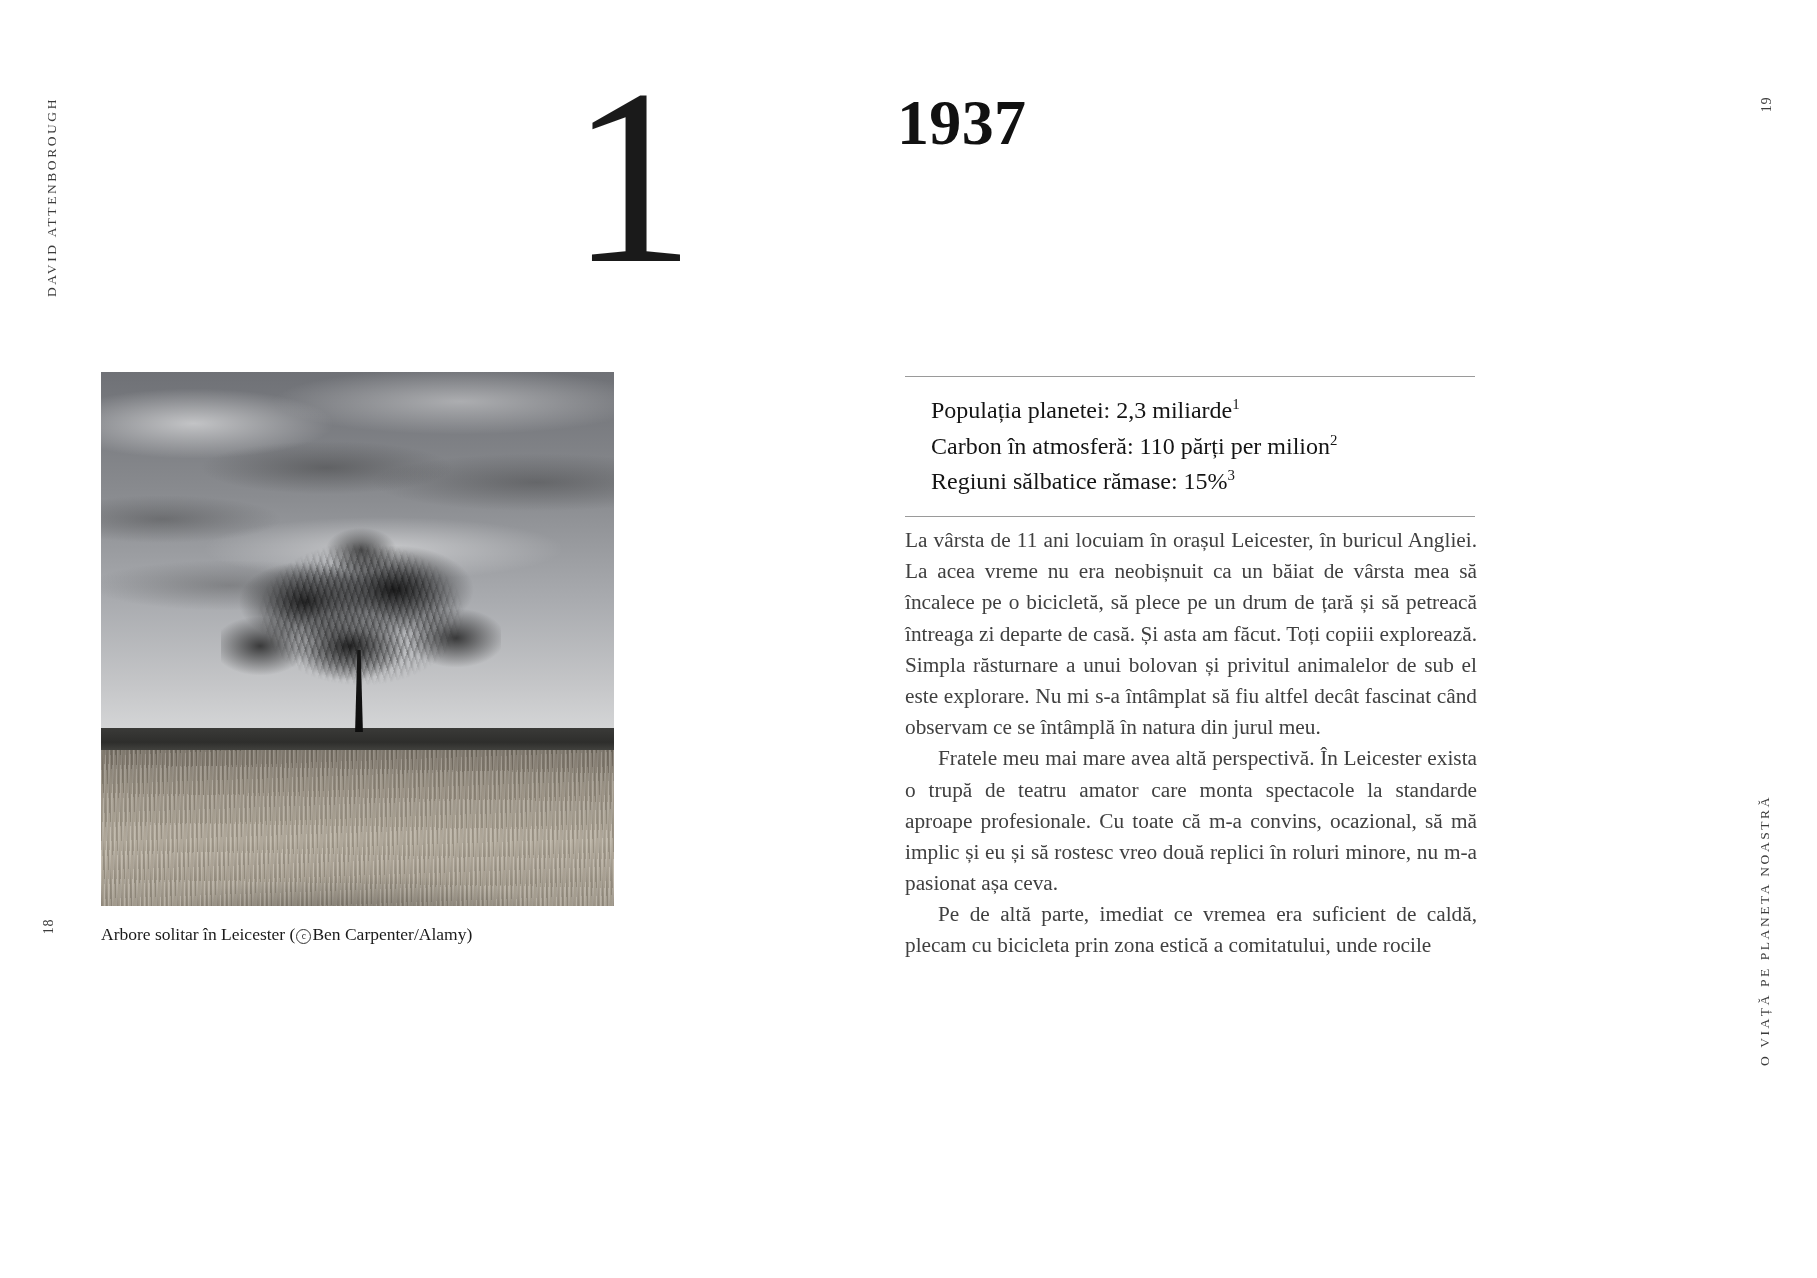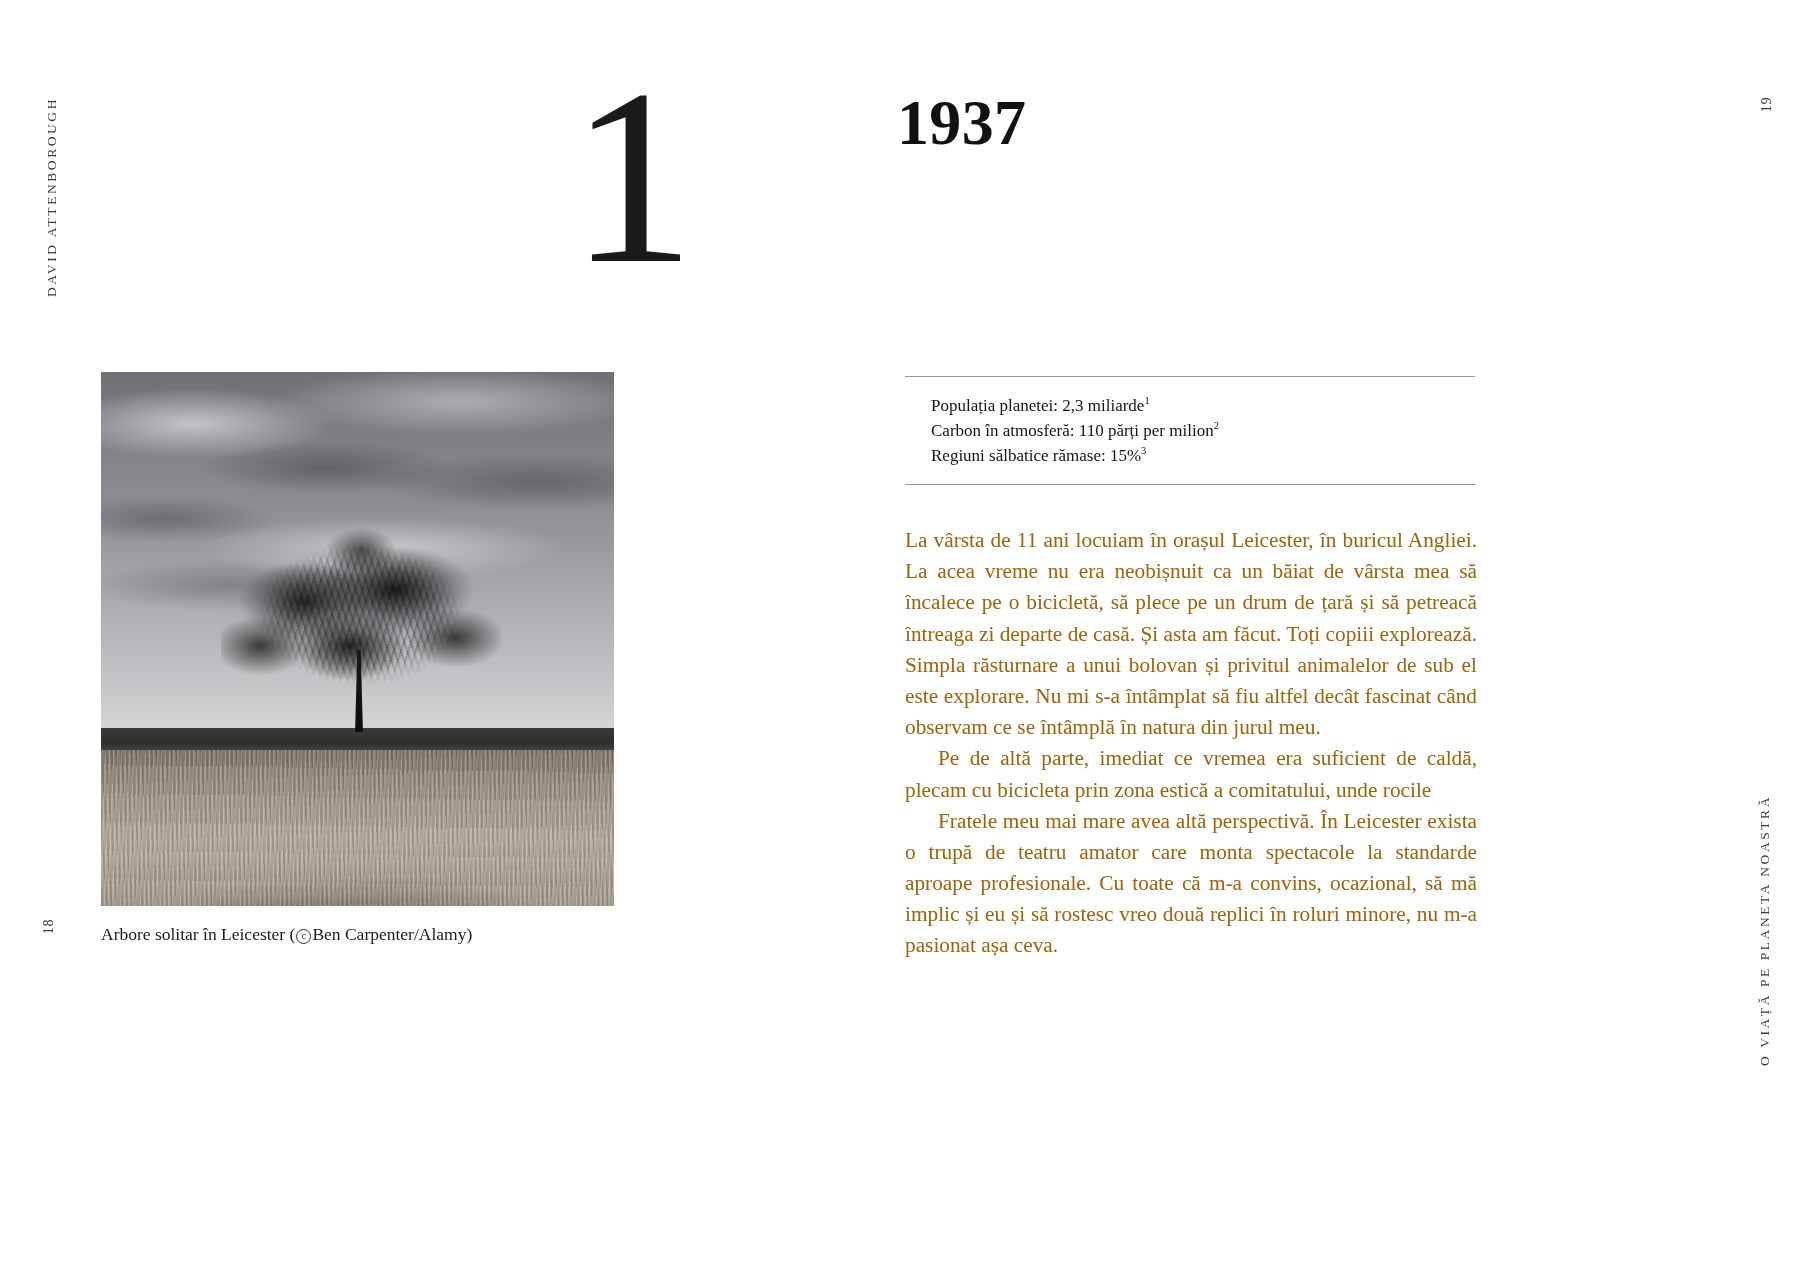--- a/index.html
+++ b/index.html
@@ -214,39 +214,39 @@
     position: absolute;
     left: 905px;
     top: 376px;
     width: 570px;
     border-top: 1.6px solid #9a9a9a;
     border-bottom: 1.6px solid #9a9a9a;
     padding: 16px 0 16px 26px;
     box-sizing: border-box;
   }
   .stats-box .stat-line {
-    font-size: 17px;
+    font-size: 24px;
     line-height: 1.48;
     color: #141414;
   }
   sup { font-size: 0.62em; vertical-align: super; line-height: 0; }
 
   .body-text {
     position: absolute;
     left: 905px;
     top: 525px;
     width: 572px;
   }
   .body-text p {
     margin: 0;
     font-size: 21.3px;
     line-height: 1.465;
     text-align: justify;
     text-justify: inter-word;
-    color: #a16207;
+    color: #404040;
     hyphens: manual;
   }
   .body-text p + p { text-indent: 1.55em; }
 
   
   .right-inner {
     position: absolute;
     inset: 0;
   }
 </style>
@@ -306,15 +306,15 @@
   <div class="stat-line">
     <span>Carbon în atmosferă: 110 părți per milion</span><sup>2</sup>
   </div>
   <div class="stat-line">
     <span>Regiuni sălbatice rămase: 15%</span><sup>3</sup>
   </div>
 </div>
 
 <div class="body-text">
   <p>La vârsta de 11 ani locuiam în orașul Leicester, în buricul Angliei. La acea vreme nu era neobișnuit ca un băiat de vârsta mea să încalece pe o bicicletă, să plece pe un drum de țară și să petreacă întreaga zi departe de casă. Și asta am făcut. Toți copiii explorează. Simpla răsturnare a unui bolovan și privitul animalelor de sub el este explorare. Nu mi s-a întâmplat să fiu altfel decât fascinat când observam ce se întâmplă în natura din jurul meu.</p>
+  <p>Fratele meu mai mare avea altă perspectivă. În Leicester exista o trupă de teatru amator care monta spectacole la standarde aproape profesionale. Cu toate că m-a convins, ocazional, să mă implic și eu și să rostesc vreo două replici în roluri minore, nu m-a pasionat așa ceva.</p>
   <p>Pe de altă parte, imediat ce vremea era suficient de caldă, plecam cu bicicleta prin zona estică a comitatului, unde rocile</p>
-  <p>Fratele meu mai mare avea altă perspectivă. În Leicester exista o trupă de teatru amator care monta spectacole la standarde aproape profesionale. Cu toate că m-a convins, ocazional, să mă implic și eu și să rostesc vreo două replici în roluri minore, nu m-a pasionat așa ceva.</p>
 </div>
 
 </body></html>

